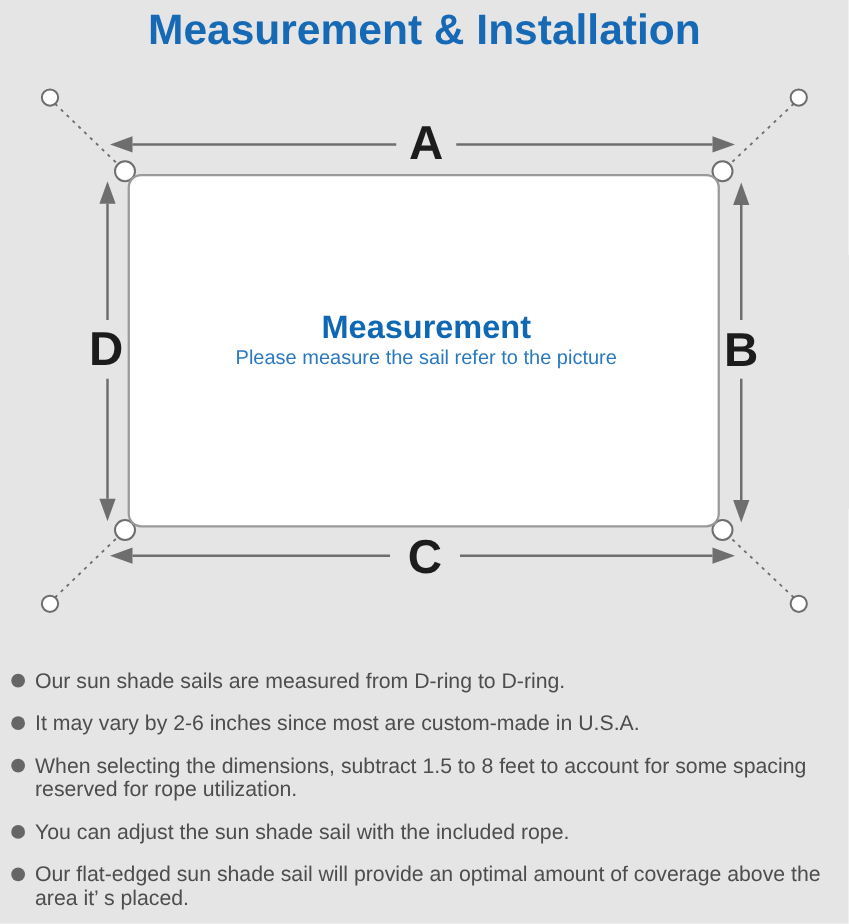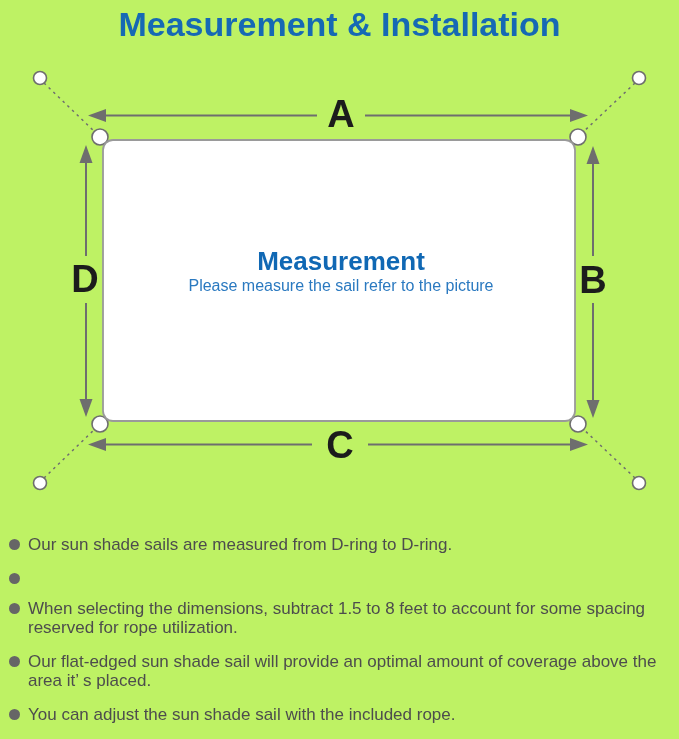--- a/index.html
+++ b/index.html
@@ -1,21 +1,21 @@
 <!DOCTYPE html>
 <html><head>
 <meta charset="utf-8">
 <style>
   * { margin: 0; padding: 0; box-sizing: border-box; }
   html, body { background: #ffffff; }
   .page {
     position: relative;
     width: 679px;
     height: 739px;
-    background: #bef264;
+    background: #e5e5e5;
     font-family: "Liberation Sans", sans-serif;
     overflow: hidden;
   }
   .title {
     text-align: center;
     color: #1669b4;
     font-size: 34px;
     font-weight: bold;
     padding-top: 5px;
     line-height: 1.15;
@@ -132,28 +132,29 @@
     <text class="center-subtitle" x="341" y="231">Please measure the sail refer to the picture</text>
   </svg>
 
   <div class="bullets">
     <div class="bullet-item">
       <span class="bullet-dot"></span>
       <span>Our sun shade sails are measured from D-ring to D-ring.</span>
     </div>
     <div class="bullet-item">
       <span class="bullet-dot"></span>
+      <span>It may vary by 2-6 inches since most are custom-made in U.S.A.</span>
     </div>
     <div class="bullet-item">
       <span class="bullet-dot"></span>
       <span>When selecting the dimensions, subtract 1.5 to 8 feet to account for some spacing reserved for rope utilization.</span>
     </div>
     <div class="bullet-item">
       <span class="bullet-dot"></span>
-      <span>Our flat-edged sun shade sail will provide an optimal amount of coverage above the area it’ s placed.</span>
+      <span>You can adjust the sun shade sail with the included rope.</span>
     </div>
     <div class="bullet-item">
       <span class="bullet-dot"></span>
-      <span>You can adjust the sun shade sail with the included rope.</span>
+      <span>Our flat-edged sun shade sail will provide an optimal amount of coverage above the area it’ s placed.</span>
     </div>
   </div>
 
 </div>
 
 </body></html>

